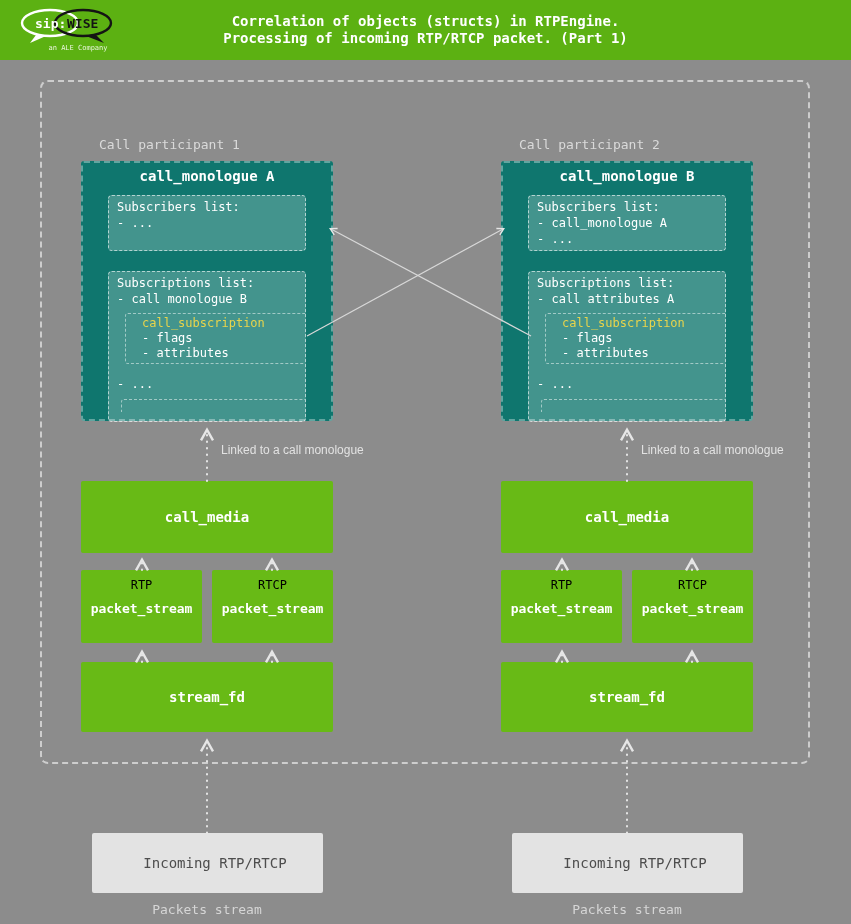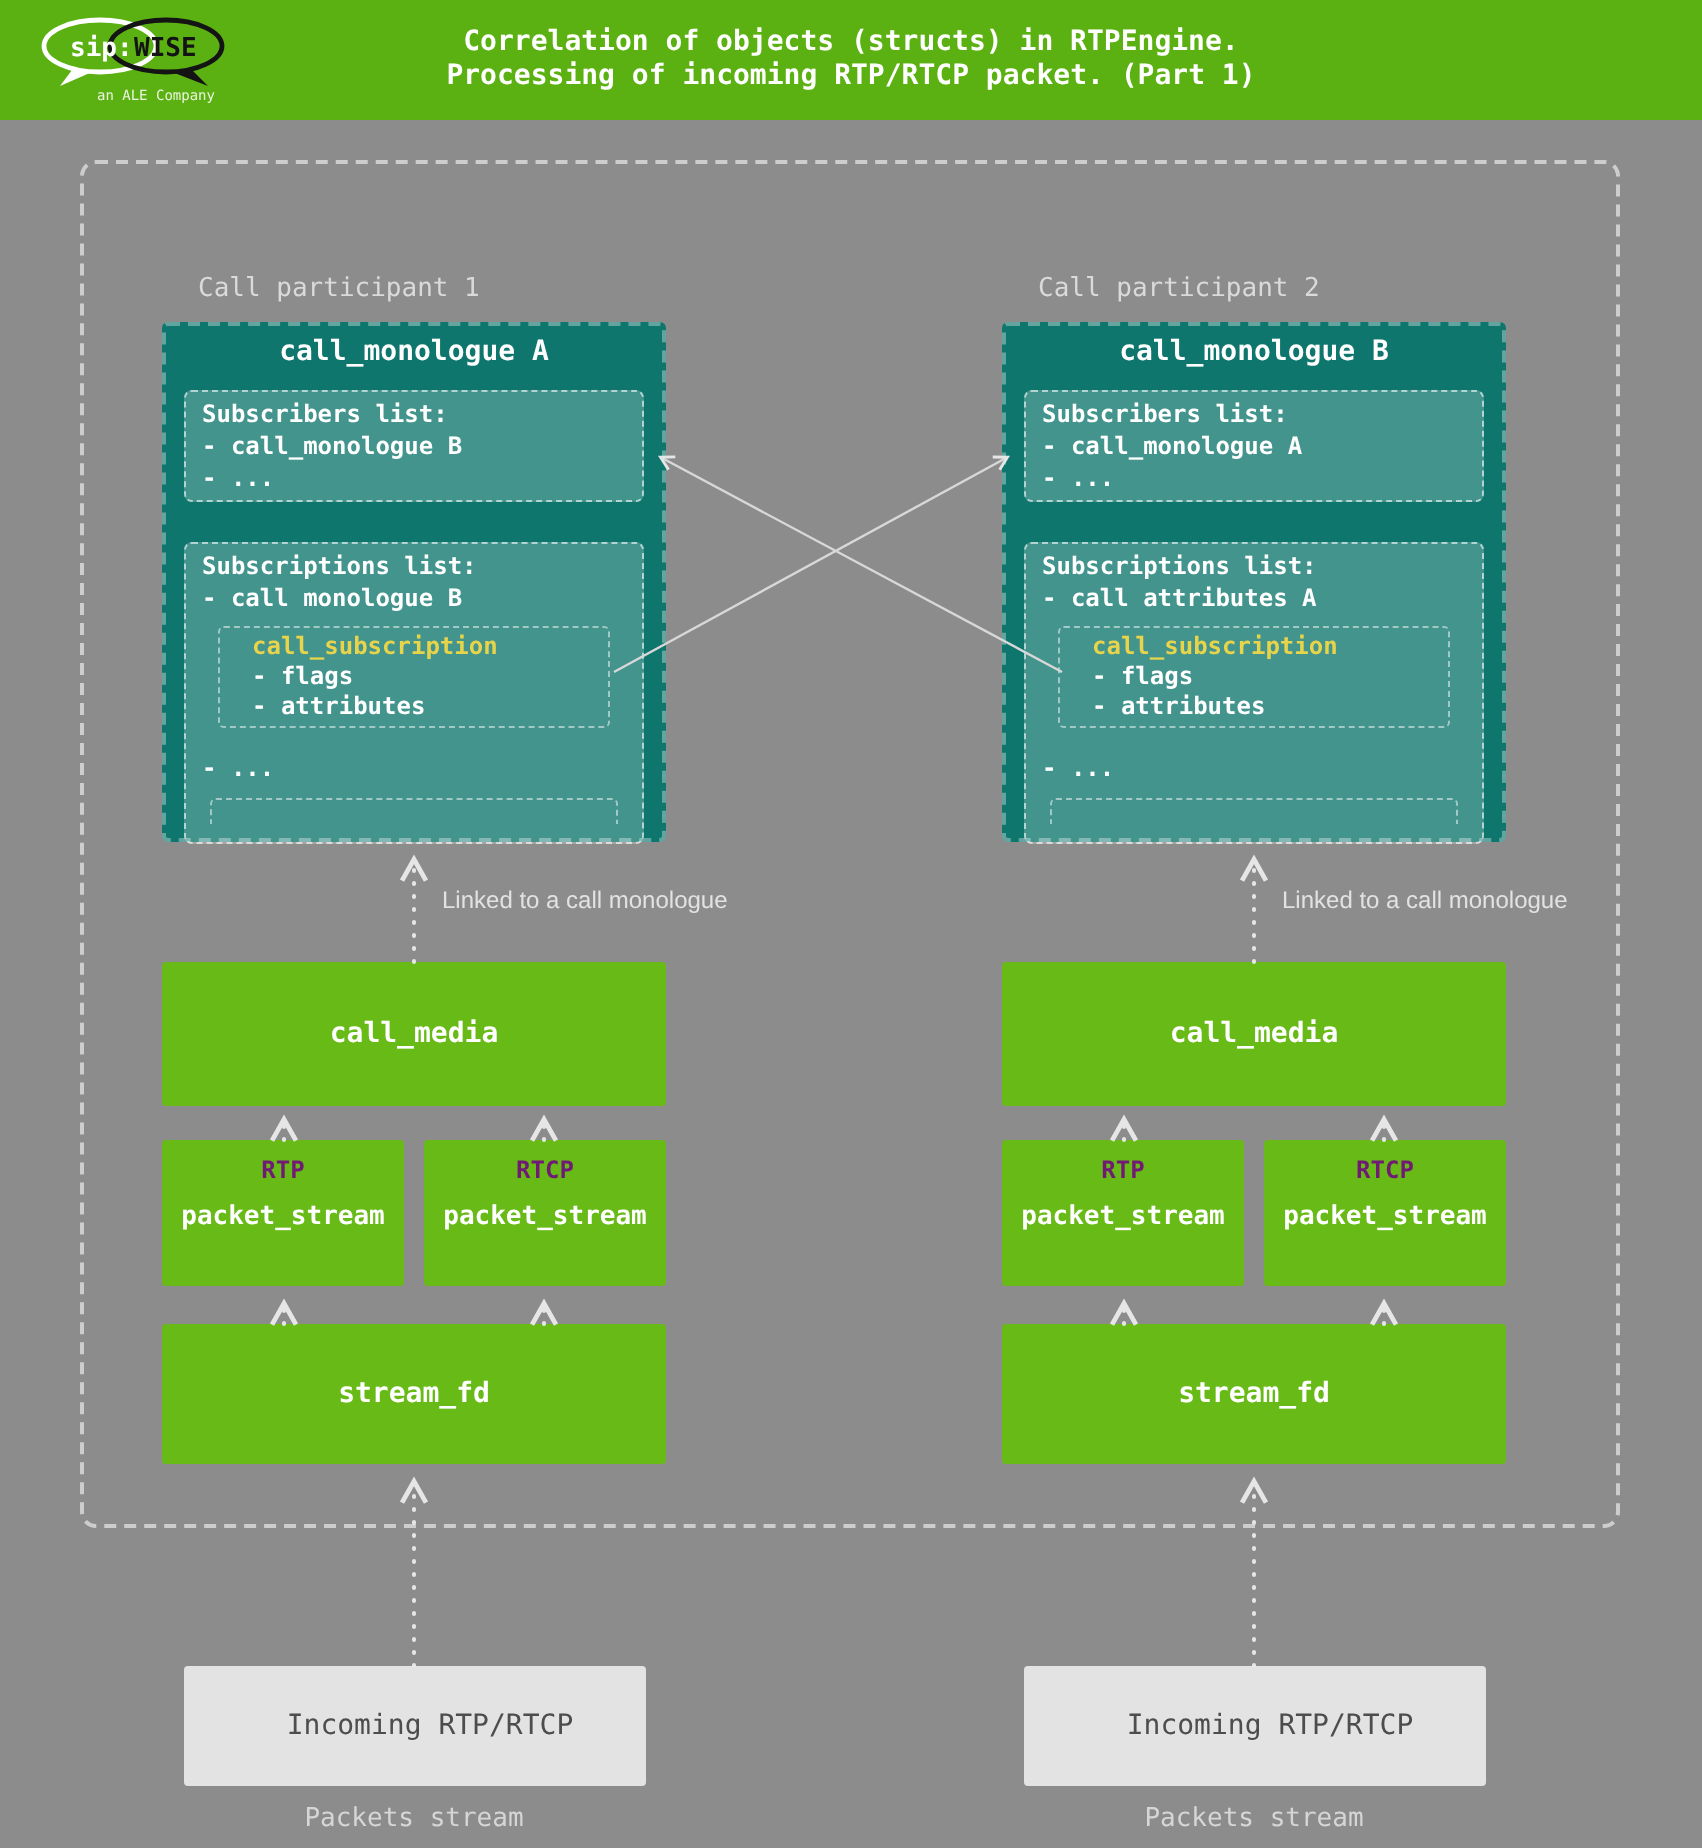--- a/index.html
+++ b/index.html
@@ -23,22 +23,22 @@
   .participant { position:absolute; top:137px; width:252px; }
   .col1 { left:81px; }
   .col2 { left:501px; }
   .p-label { height:16px; margin-bottom:8px; padding-left:18px; color:#dadada; font-size:13px; }
   .monologue {
     height:260px; background:#0f766e; border:2px dashed rgba(255,255,255,0.35);
     border-radius:3px; box-sizing:border-box;
   }
   .m-title { text-align:center; padding-top:5px; height:18px; color:#fff; font-weight:bold; font-size:14px; }
   .inner-box {
-    margin:0 9px; background:rgba(255,255,255,0.22); border:1.5px dashed rgba(255,255,255,0.6);
-    border-radius:4px; padding:3px 8px; color:#fff; font-size:12px; font-weight:bold;
+    margin:0 25px; background:rgba(255,255,255,0.22); border:1.5px dashed rgba(255,255,255,0.6);
+    border-radius:4px; padding:3px 8px; color:#fff; font-size:12px; font-weight:normal;
     line-height:16px; box-sizing:border-box;
   }
   .subscribers { margin-top:9px; height:56px; }
   .subscriptions { margin-top:20px; height:151px; overflow:hidden; }
   .sub-box {
     margin-top:6px; margin-left:8px; width:196px; border:1.5px dashed rgba(255,255,255,0.5);
     border-radius:3px; padding:2px 16px; box-sizing:border-box; line-height:15px;
   }
   .sub-title { color:#e8d44b; }
   .more { margin-top:12px; }
@@ -48,21 +48,21 @@
   }
   .arrow-zone { position:relative; height:60px; }
   .linked-label {
     position:absolute; left:140px; top:22px; color:#e2e2e2;
     font-family:"Liberation Sans",sans-serif; font-size:12px; white-space:nowrap;
   }
   .gbox { background:#68ba16; color:#ffffff; font-weight:bold; font-size:14px; border-radius:2px; }
   .media { height:72px; display:flex; align-items:center; justify-content:center; margin-bottom:17px; }
   .streams { display:flex; gap:10px; margin-bottom:19px; }
   .stream { width:121px; height:73px; text-align:center; padding-top:8px; box-sizing:border-box; }
-  .proto { font-size:12px; font-weight:bold; color:#701a75; height:15px; margin-bottom:8px; }
+  .proto { font-size:12px; font-weight:normal; color:#000000; height:15px; margin-bottom:8px; }
   .stream-name { font-size:13px; }
   .fd { height:70px; display:flex; align-items:center; justify-content:center; }
   .incoming {
     margin:101px auto 0; width:215px; height:60px; background:#e3e3e3; color:#4d4d4d;
     font-size:14px; display:flex; align-items:center; justify-content:center; border-radius:2px;padding-left:16px;
   }
   .packets-label { margin-top:9px; text-align:center; color:#d6d6d6; font-size:13px; }
   .arrows { position:absolute; left:0; top:0; width:851px; height:924px; pointer-events:none; }
 </style>
 </head>
@@ -89,21 +89,20 @@
   </div>
 
   <div class="outer-dashed"></div>
 
   <div class="participant col1">
     <div class="p-label">Call participant 1</div>
     <div class="monologue">
       <div class="m-title">call_monologue A</div>
       <div class="inner-box subscribers">
         <div>Subscribers list:</div>
-        <div>- call_monologue B</div>
         <div>- ...</div>
       </div>
       <div class="inner-box subscriptions">
         <div>Subscriptions list:</div>
         <div>- call monologue B</div>
         <div class="sub-box">
           <div class="sub-title">call_subscription</div>
           <div>- flags</div>
           <div>- attributes</div>
         </div>

